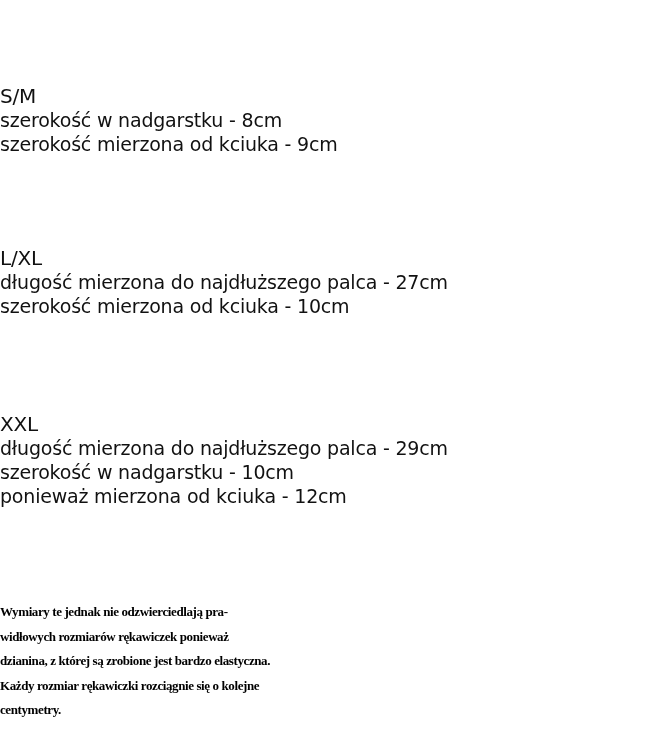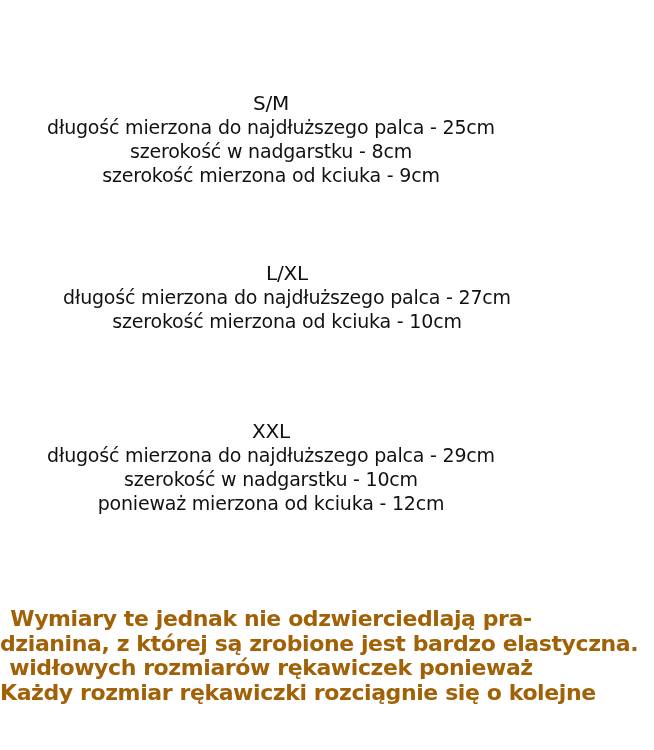--- a/index.html
+++ b/index.html
@@ -12,68 +12,67 @@
       height: 750px;
       position: relative;
       overflow: hidden;
       font-family: "DejaVu Sans", "Liberation Sans", sans-serif;
       color: #111111;
     }
     .block {
       position: absolute;
       left: 0;
       width: 542px;
-      text-align: center;
-      margin-top: 7px;
     }
     .line {
       display: block;
       font-size: 19px;
       line-height: 24px;
       white-space: nowrap;
       letter-spacing: -0.2px;
     }
     .size-title {
       font-size: 20px;
     }
     #block-sm  { top: 84px; }
-    #block-lxl { top: 254px; padding-left: 16px; }
+    #block-lxl { top: 246px; }
     #block-xxl { top: 412px; }
     #note {
       top: 600px;
     }
     #note .line {
-      font-size: 22px;
+      font-size: 13px;
       line-height: 24.5px;
       font-weight: bold;
       letter-spacing: -0.4px;
-      color: #a16207;
+      color: #000000;
+      font-family: Liberation Serif, serif;
     }
   </style>
 </head>
 <body>
 
 <div class="block" id="block-sm">
   <span class="line size-title">S/M</span>
-  <span class="line">długość mierzona do najdłuższego palca - 25cm</span>
   <span class="line">szerokość w nadgarstku - 8cm</span>
   <span class="line">szerokość mierzona od kciuka - 9cm</span>
 </div>
 
 <div class="block" id="block-lxl">
   <span class="line size-title">L/XL</span>
   <span class="line">długość mierzona do najdłuższego palca - 27cm</span>
   <span class="line">szerokość mierzona od kciuka - 10cm</span>
 </div>
 
 <div class="block" id="block-xxl">
   <span class="line size-title">XXL</span>
   <span class="line">długość mierzona do najdłuższego palca - 29cm</span>
   <span class="line">szerokość w nadgarstku - 10cm</span>
   <span class="line">ponieważ mierzona od kciuka - 12cm</span>
 </div>
 
 <div class="block" id="note">
   <span class="line">Wymiary te jednak nie odzwierciedlają pra-</span>
+  <span class="line">widłowych rozmiarów rękawiczek ponieważ</span>
   <span class="line">dzianina, z której są zrobione jest bardzo elastyczna.</span>
-  <span class="line">widłowych rozmiarów rękawiczek ponieważ</span>
   <span class="line">Każdy rozmiar rękawiczki rozciągnie się o kolejne</span>
+  <span class="line">centymetry.</span>
 </div>
 
 </body></html>

